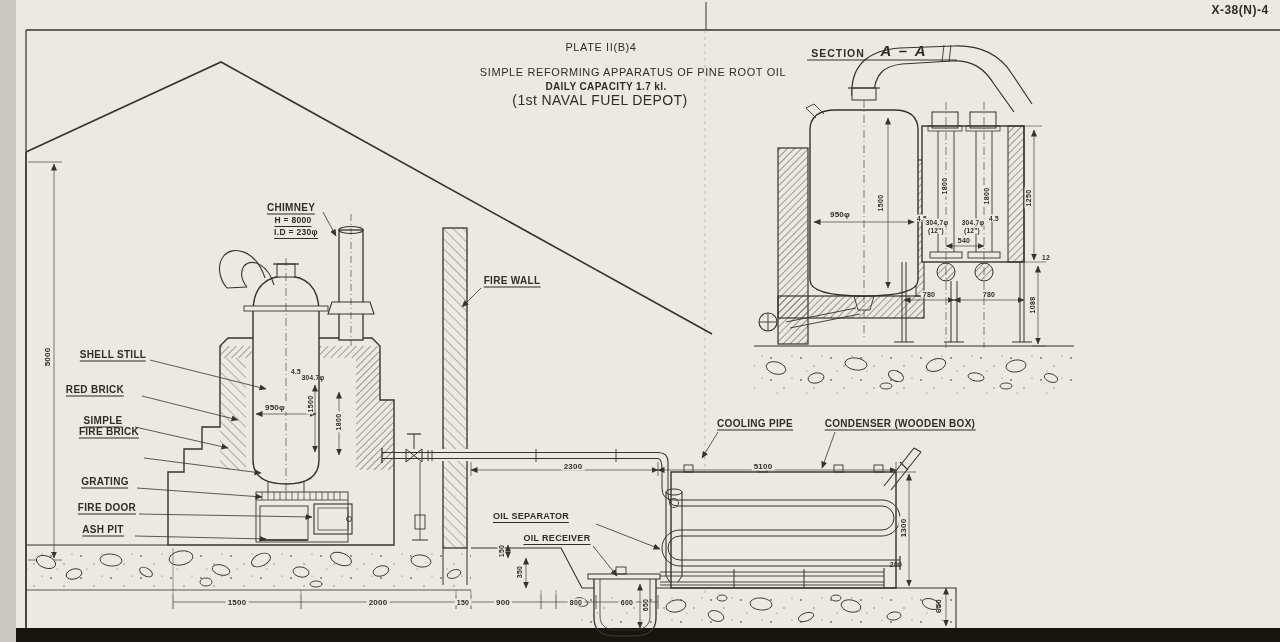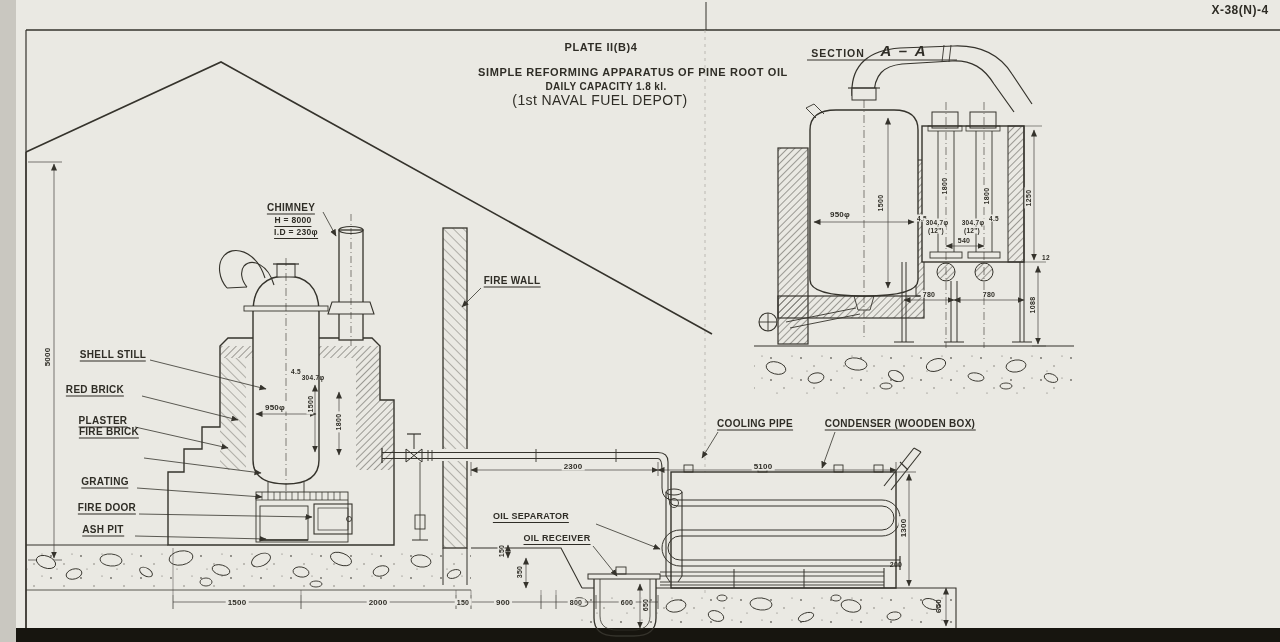--- a/index.html
+++ b/index.html
@@ -3,21 +3,21 @@
 <meta charset="utf-8">
 <style>
   html,body{margin:0;padding:0;background:#c9c7c0;}
   .sheet{position:relative;width:1280px;height:642px;background:#eae9e3;overflow:hidden;
          font-family:"Liberation Sans",sans-serif;margin-left:16px;}
   .sheet svg{position:absolute;left:0;top:0;}
   .t{position:absolute;white-space:nowrap;color:#2f2d26;transform:translate(-50%,-50%);
      font-family:"Liberation Sans",sans-serif;font-size:10px;font-weight:600;letter-spacing:.3px;}
   .rot{transform:translate(-50%,-50%) rotate(-90deg);}
   .u{border-bottom:1px solid #2f2d26;padding-bottom:1px;}
-  .ttl{font-size:11px;font-weight:700;letter-spacing:.6px;}
+  .ttl{font-size:11px;font-weight:400;letter-spacing:.6px;}
   .ttl2{font-size:10px;font-weight:700;letter-spacing:.4px;}
   .ttl3{font-size:14px;font-weight:400;letter-spacing:.4px;}
   .ref{font-size:12px;font-weight:700;letter-spacing:.5px;}
   .sec{font-size:10.5px;font-weight:700;letter-spacing:1px;}
   .secAA{font-size:15px;font-weight:700;font-style:italic;letter-spacing:2px;}
   .dim{font-size:8px;font-weight:600;letter-spacing:.2px;}
   .dim7{font-size:7px;font-weight:600;}
   .tiny{font-size:6.5px;font-weight:600;}
   .bg{background:#eae9e3;padding:0 2px;}
 </style>
@@ -330,37 +330,37 @@
 </g>
 </svg>
 
 <div>
   <span class="t ref" style="left:1224px;top:10px">X-38(N)-4</span>
 </div>
 
 <div>
   <span class="t ttl" style="left:585px;top:47px">PLATE II(B)4</span>
   <span class="t ttl" style="left:617px;top:72px">SIMPLE REFORMING APPARATUS OF PINE ROOT OIL</span>
-  <span class="t ttl2" style="left:590px;top:86px">DAILY CAPACITY 1.8 kl.</span>
+  <span class="t ttl2" style="left:590px;top:86px">DAILY CAPACITY 1.7 kl.</span>
   <span class="t ttl3" style="left:584px;top:100px">(1st NAVAL FUEL DEPOT)</span>
 </div>
 
 <div>
   <span class="t sec" style="left:822px;top:53px">SECTION</span>
   <span class="t secAA" style="left:888px;top:50px">A – A</span>
 </div>
 
 <div>
   <span class="t u" style="left:275px;top:208px">CHIMNEY</span>
   <span class="t u" style="left:277px;top:221px;font-size:8.5px">H = 8000</span>
   <span class="t u" style="left:280px;top:233px;font-size:8.5px">I.D = 230φ</span>
   <span class="t u" style="left:496px;top:281px">FIRE WALL</span>
   <span class="t u" style="left:97px;top:355px">SHELL STILL</span>
   <span class="t u" style="left:79px;top:390px">RED BRICK</span>
-  <span class="t u" style="left:87px;top:421px">PLASTER</span>
+  <span class="t u" style="left:87px;top:421px">SIMPLE</span>
   <span class="t u" style="left:93px;top:432px">FIRE BRICK</span>
   <span class="t u" style="left:89px;top:482px">GRATING</span>
   <span class="t u" style="left:91px;top:508px">FIRE DOOR</span>
   <span class="t u" style="left:87px;top:530px">ASH PIT</span>
   <span class="t u" style="left:739px;top:424px">COOLING PIPE</span>
   <span class="t u" style="left:884px;top:424px">CONDENSER (WOODEN BOX)</span>
   <span class="t u" style="left:515px;top:517px;font-size:9px">OIL SEPARATOR</span>
   <span class="t u" style="left:541px;top:539px;font-size:9px">OIL RECEIVER</span>
 </div>
 

